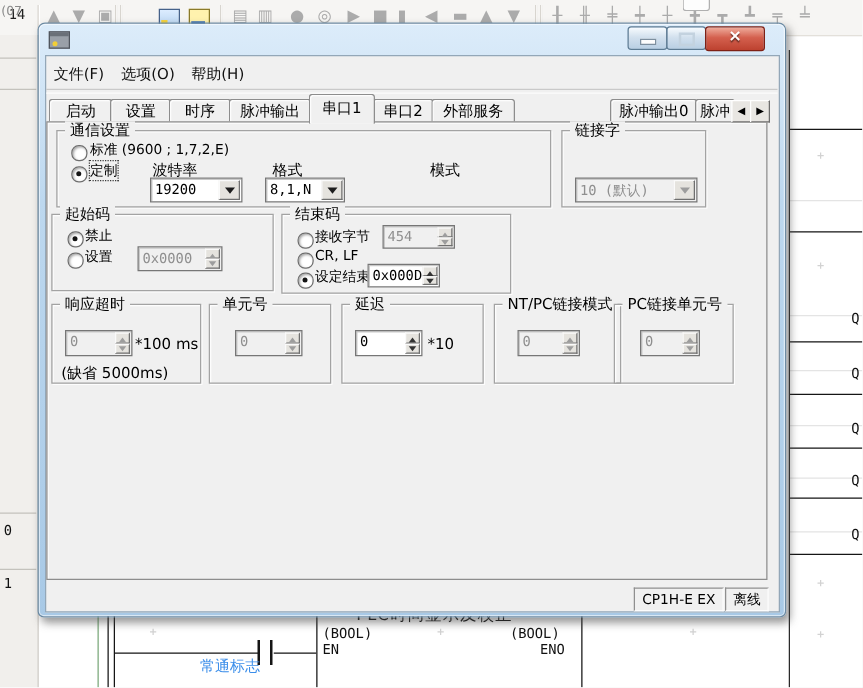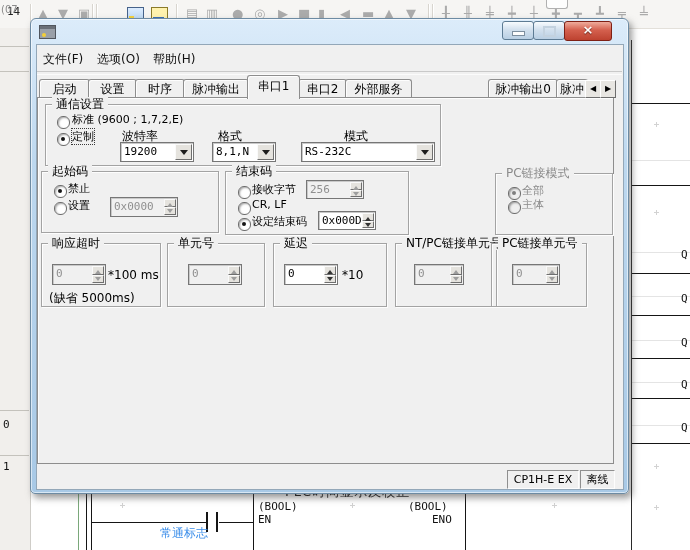--- a/index.html
+++ b/index.html
@@ -242,28 +242,31 @@
           </span>
       </div>
       <span class="flbl" style="left:172px;top:23px">格式</span>
       <div class="combo" style="left:166px;top:37px;width:62px;height:18px">
         <span class="val">8,1,N</span>
         <span class="cbtn">
             <i class="car"></i>
           </span>
       </div>
       <span class="flbl" style="left:298px;top:23px">模式</span>
-      <div class="combo" style="left:255px;top:37px;width:132px;height:18px">
-        <span class="val">RS-232C</span>
+    </div>
+
+    <div class="grp" style="left:418px;top:85px;width:114px;height:60px">
+      <span class="gt">链接字</span>
+      <div class="combo disabled" style="left:10px;top:37px;width:96px;height:18px">
+        <span class="val">10 (默认)</span>
         <span class="cbtn">
             <i class="car"></i>
           </span>
       </div>
     </div>
-
 
     <div class="grp" style="left:10px;top:152px;width:176px;height:60px">
       <span class="gt">起始码</span>
       <span class="radio checked" style="left:12px;top:13px"></span>
       <span class="rlbl" style="left:26px;top:9px">禁止</span>
       <span class="radio" style="left:12px;top:30px"></span>
       <span class="rlbl" style="left:26px;top:26px">设置</span>
       <div class="spin disabled" style="left:68px;top:25px;width:66px;height:18px">
         <span class="val">0x0000</span>
         <span class="sbtns">
@@ -275,54 +278,47 @@
             </i>
           </span>
       </div>
     </div>
 
     <div class="grp" style="left:194px;top:152px;width:182px;height:62px">
       <span class="gt">结束码</span>
       <span class="radio" style="left:12px;top:14px"></span>
       <span class="rlbl" style="left:26px;top:10px">接收字节</span>
       <div class="spin disabled" style="left:80px;top:8px;width:56px;height:17px">
-        <span class="val">256</span>
+        <span class="val">454</span>
         <span class="sbtns">
             <i class="sb up">
               <b class="tu"></b>
             </i>
             <i class="sb dn">
               <b class="td"></b>
             </i>
           </span>
       </div>
       <span class="radio" style="left:12px;top:30px"></span>
       <span class="rlbl" style="left:26px;top:26px">CR, LF</span>
       <span class="radio checked" style="left:12px;top:46px"></span>
       <span class="rlbl" style="left:26px;top:42px">设定结束码</span>
-      <div class="spin" style="left:92px;top:39px;width:56px;height:17px">
+      <div class="spin" style="left:68px;top:39px;width:56px;height:17px">
         <span class="val">0x000D</span>
         <span class="sbtns">
             <i class="sb up">
               <b class="tu"></b>
             </i>
             <i class="sb dn">
               <b class="td"></b>
             </i>
           </span>
       </div>
     </div>
 
-    <div class="grp" style="left:464px;top:154px;width:116px;height:60px">
-      <span class="gt dis">PC链接模式</span>
-      <span class="radio dis checked" style="left:12px;top:13px"></span>
-      <span class="rlbl dis-t" style="left:26px;top:9px">全部</span>
-      <span class="radio dis" style="left:12px;top:27px"></span>
-      <span class="rlbl dis-t" style="left:26px;top:23px">主体</span>
-    </div>
 
     <div class="grp" style="left:10px;top:224px;width:118px;height:62px">
       <span class="gt">响应超时</span>
       <div class="spin disabled" style="left:10px;top:20px;width:52px;height:19px">
         <span class="val">0</span>
         <span class="sbtns">
             <i class="sb up">
               <b class="tu"></b>
             </i>
             <i class="sb dn">
@@ -359,21 +355,21 @@
             </i>
             <i class="sb dn">
               <b class="td"></b>
             </i>
           </span>
       </div>
       <span class="flbl" style="left:68px;top:24px">*10</span>
     </div>
 
     <div class="grp" style="left:364px;top:224px;width:100px;height:62px">
-      <span class="gt">NT/PC链接单元号</span>
+      <span class="gt">NT/PC链接模式</span>
       <div class="spin disabled" style="left:18px;top:20px;width:48px;height:19px">
         <span class="val">0</span>
         <span class="sbtns">
             <i class="sb up">
               <b class="tu"></b>
             </i>
             <i class="sb dn">
               <b class="td"></b>
             </i>
           </span>

